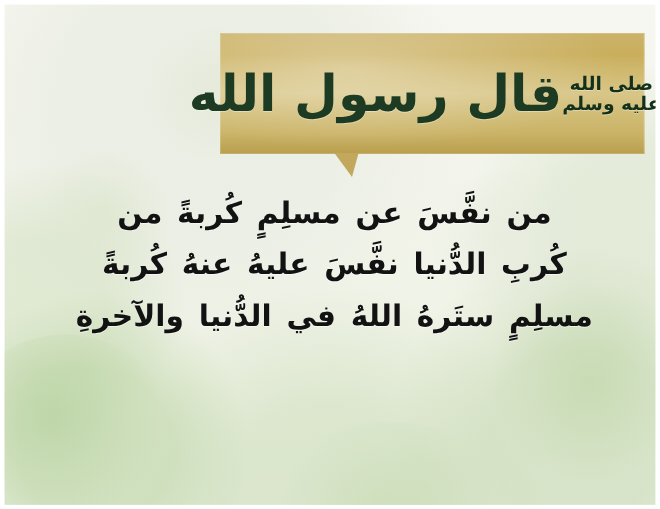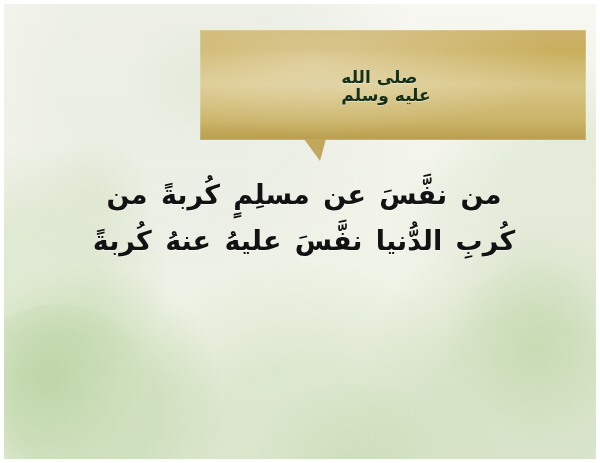--- a/index.html
+++ b/index.html
@@ -99,21 +99,21 @@
     box-sizing: border-box;
     white-space: nowrap;
   }
   #calligraphy .seal {
     display: inline-block;
     font-size: 17px;
     line-height: 1.05;
     font-weight: bold;
     color: #14301a;
     margin-right: 14px;
-    text-align: left;
+    text-align: center;
     transform: translateY(2px);
   }
 
   
   #hadith {
     position: absolute;
     left: 26px;
     right: 18px;
     top: 168px;
     direction: rtl;
@@ -142,22 +142,24 @@
   <div class="bloom b4"></div>
   <div class="bloom b5"></div>
   <div class="bloom b6"></div>
 
   <div id="banner-wrap">
     <div id="banner">
       <div class="sheen"></div>
     </div>
     <div id="calligraphy">
       <span class="seal">صلى الله<br>عليه وسلم</span>
+      <span>قال رسول الله</span>
     </div>
   </div>
   <div id="banner-tail"></div>
 
   <div id="hadith">
     <span class="line">من نفَّسَ عن مسلِمٍ كُربةً من</span>
     <span class="line">كُربِ الدُّنيا نفَّسَ عليهُ عنهُ كُربةً</span>
+    <span class="line">مسلِمٍ ستَرهُ اللهُ في الدُّنيا والآخرةِ</span>
   </div>
 
 </div>
 
 </body></html>

